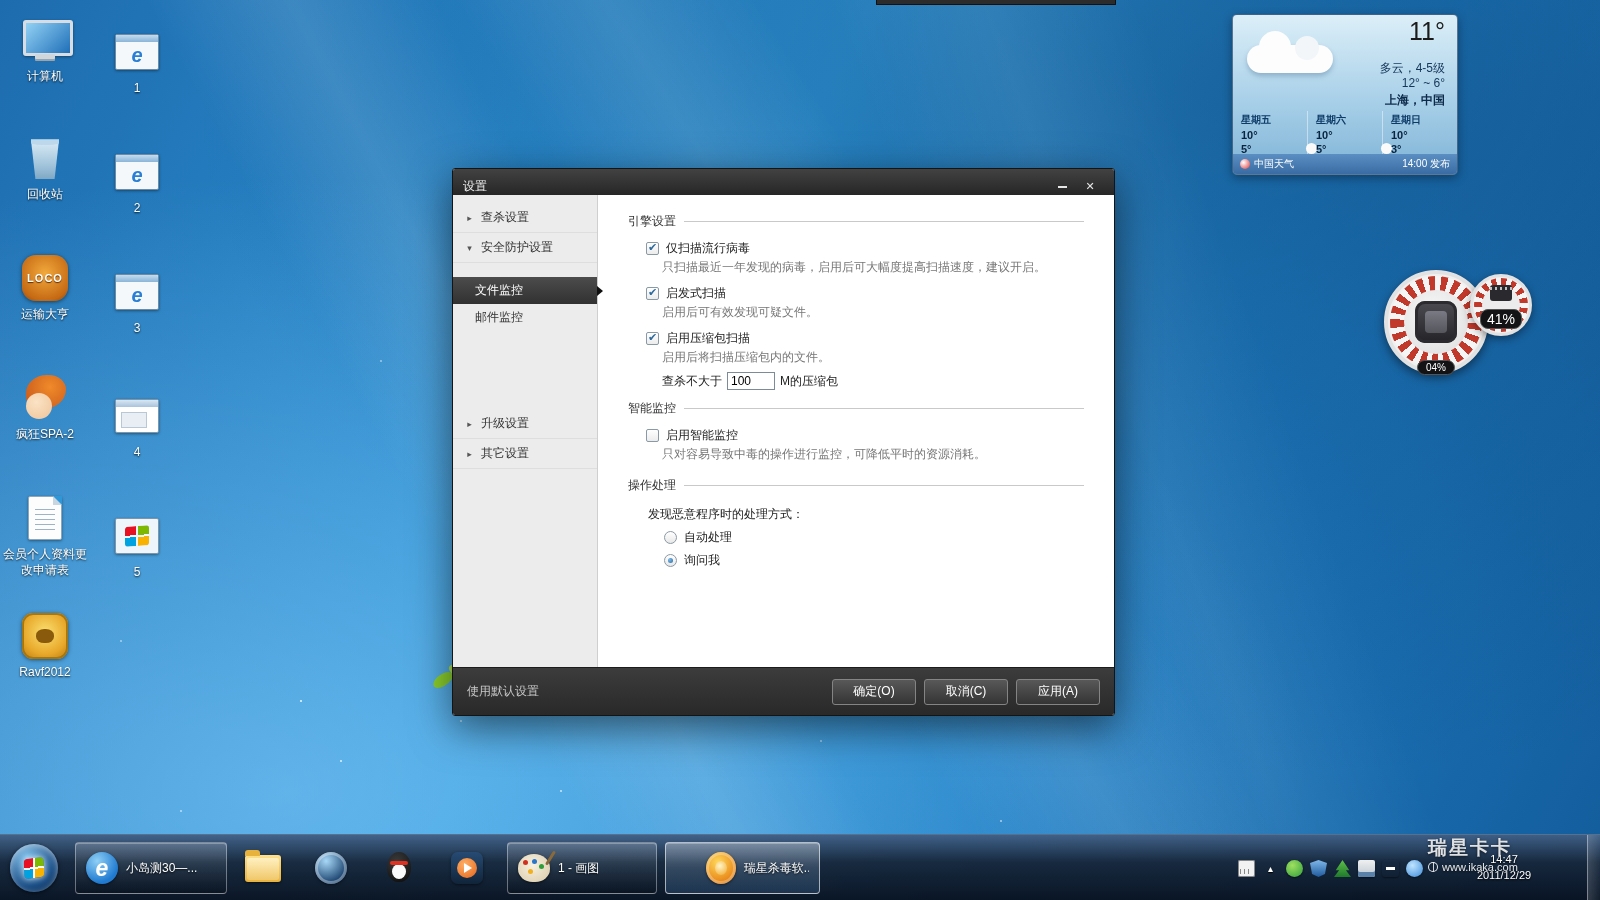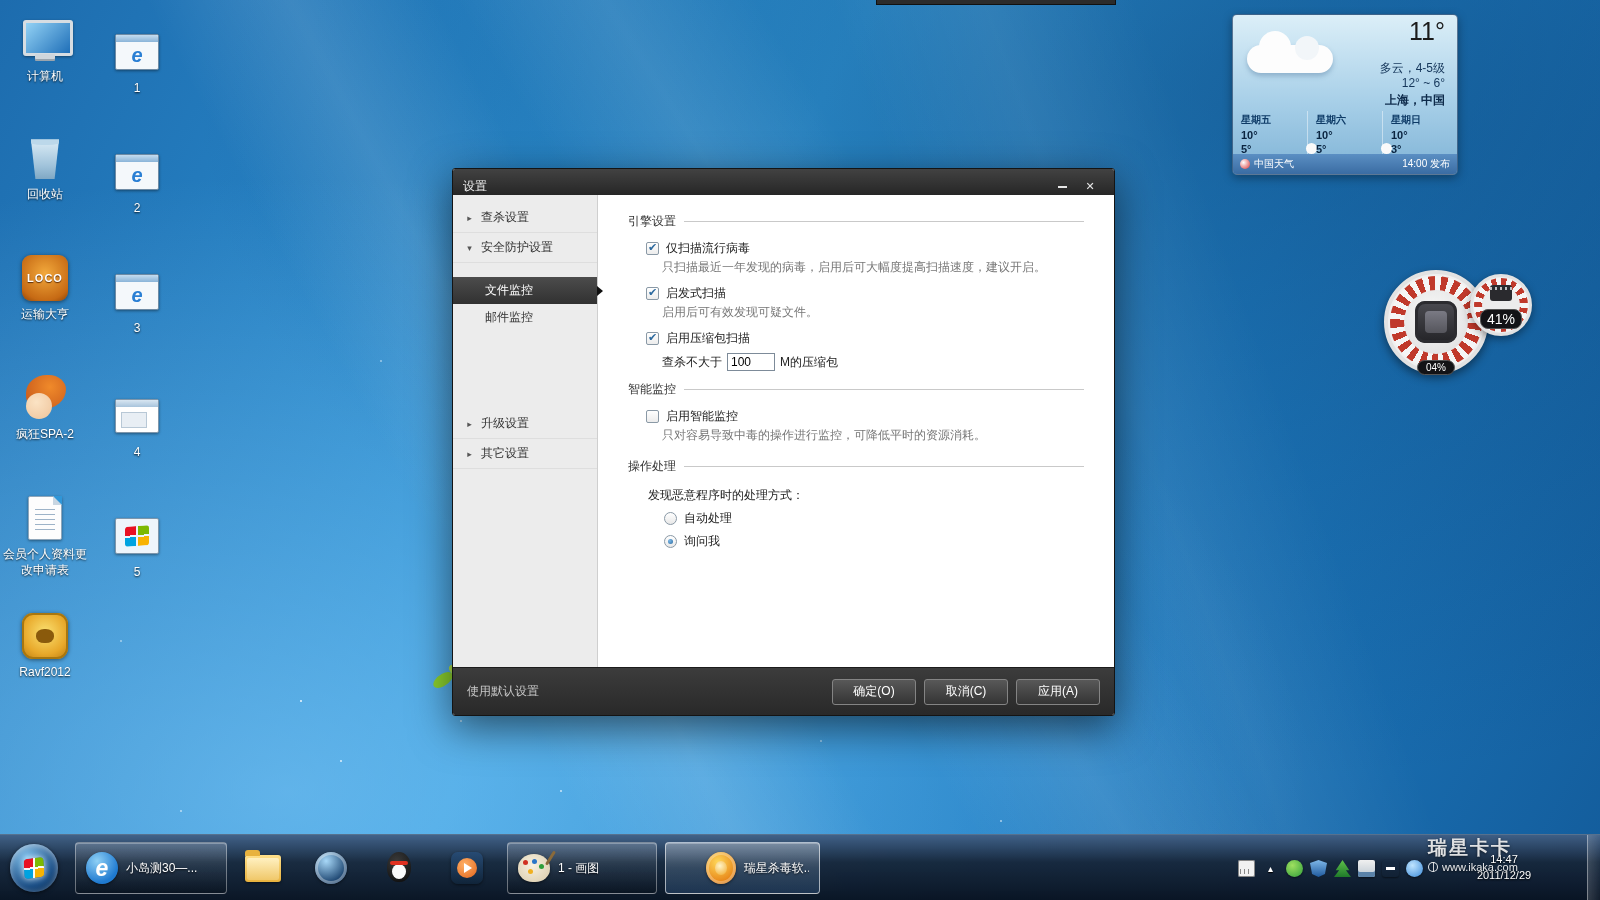--- a/index.html
+++ b/index.html
@@ -34,21 +34,21 @@
   .ic-computer::before { content:""; position:absolute; left:2px; top:2px; width:44px; height:30px; border:3px solid #d7dde2; border-radius:3px; background:linear-gradient(135deg,#93d2f5,#1f6fb8); box-shadow:0 1px 3px rgba(0,0,0,.4); }
   .ic-computer::after { content:""; position:absolute; left:14px; bottom:3px; width:20px; height:5px; background:#cfd6dc; border-radius:1px; box-shadow:0 2px 0 #9aa4ad; }
 
   .ic-winpage { position:relative; width:44px; height:36px; background:#f4f8fb; border:1px solid #6e8ba5; border-radius:2px; box-shadow:0 1px 3px rgba(0,0,0,.4); display:flex; align-items:center; justify-content:center; }
   .ic-winpage::before { content:""; position:absolute; left:0; top:0; right:0; height:7px; background:linear-gradient(#c4dcf0,#8ab4d8); border-radius:2px 2px 0 0; }
   .ie-e { font-size:20px; font-weight:bold; font-style:italic; color:#2a7fd4; margin-top:6px; line-height:1; }
 
   .ic-recycle { position:relative; width:32px; height:42px; background:linear-gradient(#e2f1f9,#9fc2da 70%,#7fa8c4); clip-path:polygon(6% 6%, 94% 6%, 80% 100%, 20% 100%); }
   .ic-recycle::before { content:""; position:absolute; left:0; top:0; width:100%; height:8px; background:#bcd8ea; border-radius:40%; }
 
-  .ic-loco { position:relative; width:46px; height:46px; border-radius:9px; background:radial-gradient(circle at 50% 40%, #f2a93c, #c66a14 75%, #8a4208); box-shadow:0 1px 4px rgba(0,0,0,.5); display:flex; align-items:center; justify-content:center; }
+  .ic-loco { position:relative; width:46px; height:46px; border-radius:14px; background:radial-gradient(circle at 50% 40%, #f2a93c, #c66a14 75%, #8a4208); box-shadow:0 1px 4px rgba(0,0,0,.5); display:flex; align-items:center; justify-content:center; }
   .loco-text { color:#fff; font-weight:bold; font-size:11px; letter-spacing:1px; text-shadow:0 1px 1px #5a2a00; }
 
   .ic-spa { position:relative; width:46px; height:46px; }
   .ic-spa::before { content:""; position:absolute; right:2px; top:0; width:40px; height:34px; background:radial-gradient(circle at 60% 35%, #f08a2a, #c4551a); border-radius:55% 45% 60% 40%; }
   .ic-spa::after { content:""; position:absolute; left:4px; bottom:2px; width:26px; height:26px; background:radial-gradient(circle at 40% 35%, #fbe3c4, #eec39a); border-radius:50%; }
 
   .ic-doc { position:relative; width:34px; height:44px; background:#fdfdfd; border:1px solid #8fa6ba; border-radius:2px; box-shadow:0 1px 3px rgba(0,0,0,.4); }
   .ic-doc::before { content:""; position:absolute; right:-1px; top:-1px; border-left:9px solid #c8d6e2; border-top:9px solid #2f96d8; }
   .ic-doc::after { content:""; position:absolute; left:6px; top:12px; width:20px; height:22px; background:repeating-linear-gradient(#9db3c8 0 1px, transparent 1px 5px); }
 
@@ -106,21 +106,21 @@
   .dialog { position:absolute; left:452px; top:168px; width:663px; height:548px; background:#fff; border:1px solid #141414; border-radius:3px; box-shadow:0 12px 40px rgba(0,0,0,.55); overflow:hidden; font-size:12px; z-index:4; }
   .dlg-title { position:absolute; left:0; top:0; right:0; height:26px; background:linear-gradient(#424242,#262626); display:flex; align-items:flex-end; padding:0 10px; color:#f0f0f0; }
   .cap-btn { width:28px; height:17px; display:flex; align-items:center; justify-content:center; color:#e6e6e6; font-size:11px; cursor:pointer; }
   .cap-btn.min { margin-left:auto; }
   .cap-btn.min i { display:block; width:9px; height:2px; background:#e6e6e6; }
   .dlg-body { position:absolute; top:26px; left:0; right:0; bottom:48px; display:flex; }
   .dlg-side { width:145px; background:#ececec; border-right:1px solid #cfcfcf; padding-top:8px; position:relative; }
   .side-item { height:30px; display:flex; align-items:center; gap:7px; color:#333; padding-left:12px; cursor:pointer; }
   .side-item.group { border-bottom:1px solid #dedede; }
   .chev { font-size:9px; color:#555; width:9px; text-align:center; }
-  .side-item.sub { padding-left:32px; height:27px; }
+  .side-item.sub { padding-left:22px; height:27px; }
   .side-item.selected { background:linear-gradient(#4c4c4c,#313131); color:#fff; position:relative; }
   .side-item.selected::after { content:""; position:absolute; right:-6px; top:50%; transform:translateY(-50%); border-left:6px solid #101010; border-top:5px solid transparent; border-bottom:5px solid transparent; }
   .side-gap { height:78px; }
 
   .dlg-content { flex:1; padding:14px 30px 0 30px; color:#222; }
   .sec-header { display:flex; align-items:center; gap:8px; color:#333; margin:4px 0 10px; }
   .sec-header .rule { flex:1; height:1px; background:#c9c9c9; }
   .opt { display:flex; align-items:center; gap:7px; margin:9px 0 2px 18px; cursor:pointer; }
   .cb { width:13px; height:13px; border:1px solid #8a99a6; border-radius:2px; background:linear-gradient(#fff,#ececec); display:inline-flex; align-items:center; justify-content:center; flex:0 0 13px; }
   .cb i { font-style:normal; font-size:11px; line-height:1; color:#2d6a9f; margin-top:-2px; }
@@ -375,20 +375,21 @@
             </span>
           <span>启发式扫描</span>
         </label>
         <div class="desc">启用后可有效发现可疑文件。</div>
         <label class="opt">
           <span class="cb">
               <i>✔</i>
             </span>
           <span>启用压缩包扫描</span>
         </label>
+        <div class="desc">启用后将扫描压缩包内的文件。</div>
         <div class="size-row">
           <span>查杀不大于</span>
           <input class="size-input" value="100" style="">
           <span>M的压缩包</span>
         </div>
         <div class="sec-header">
           <span>智能监控</span>
             <i class="rule"></i>
         </div>
         <label class="opt">

